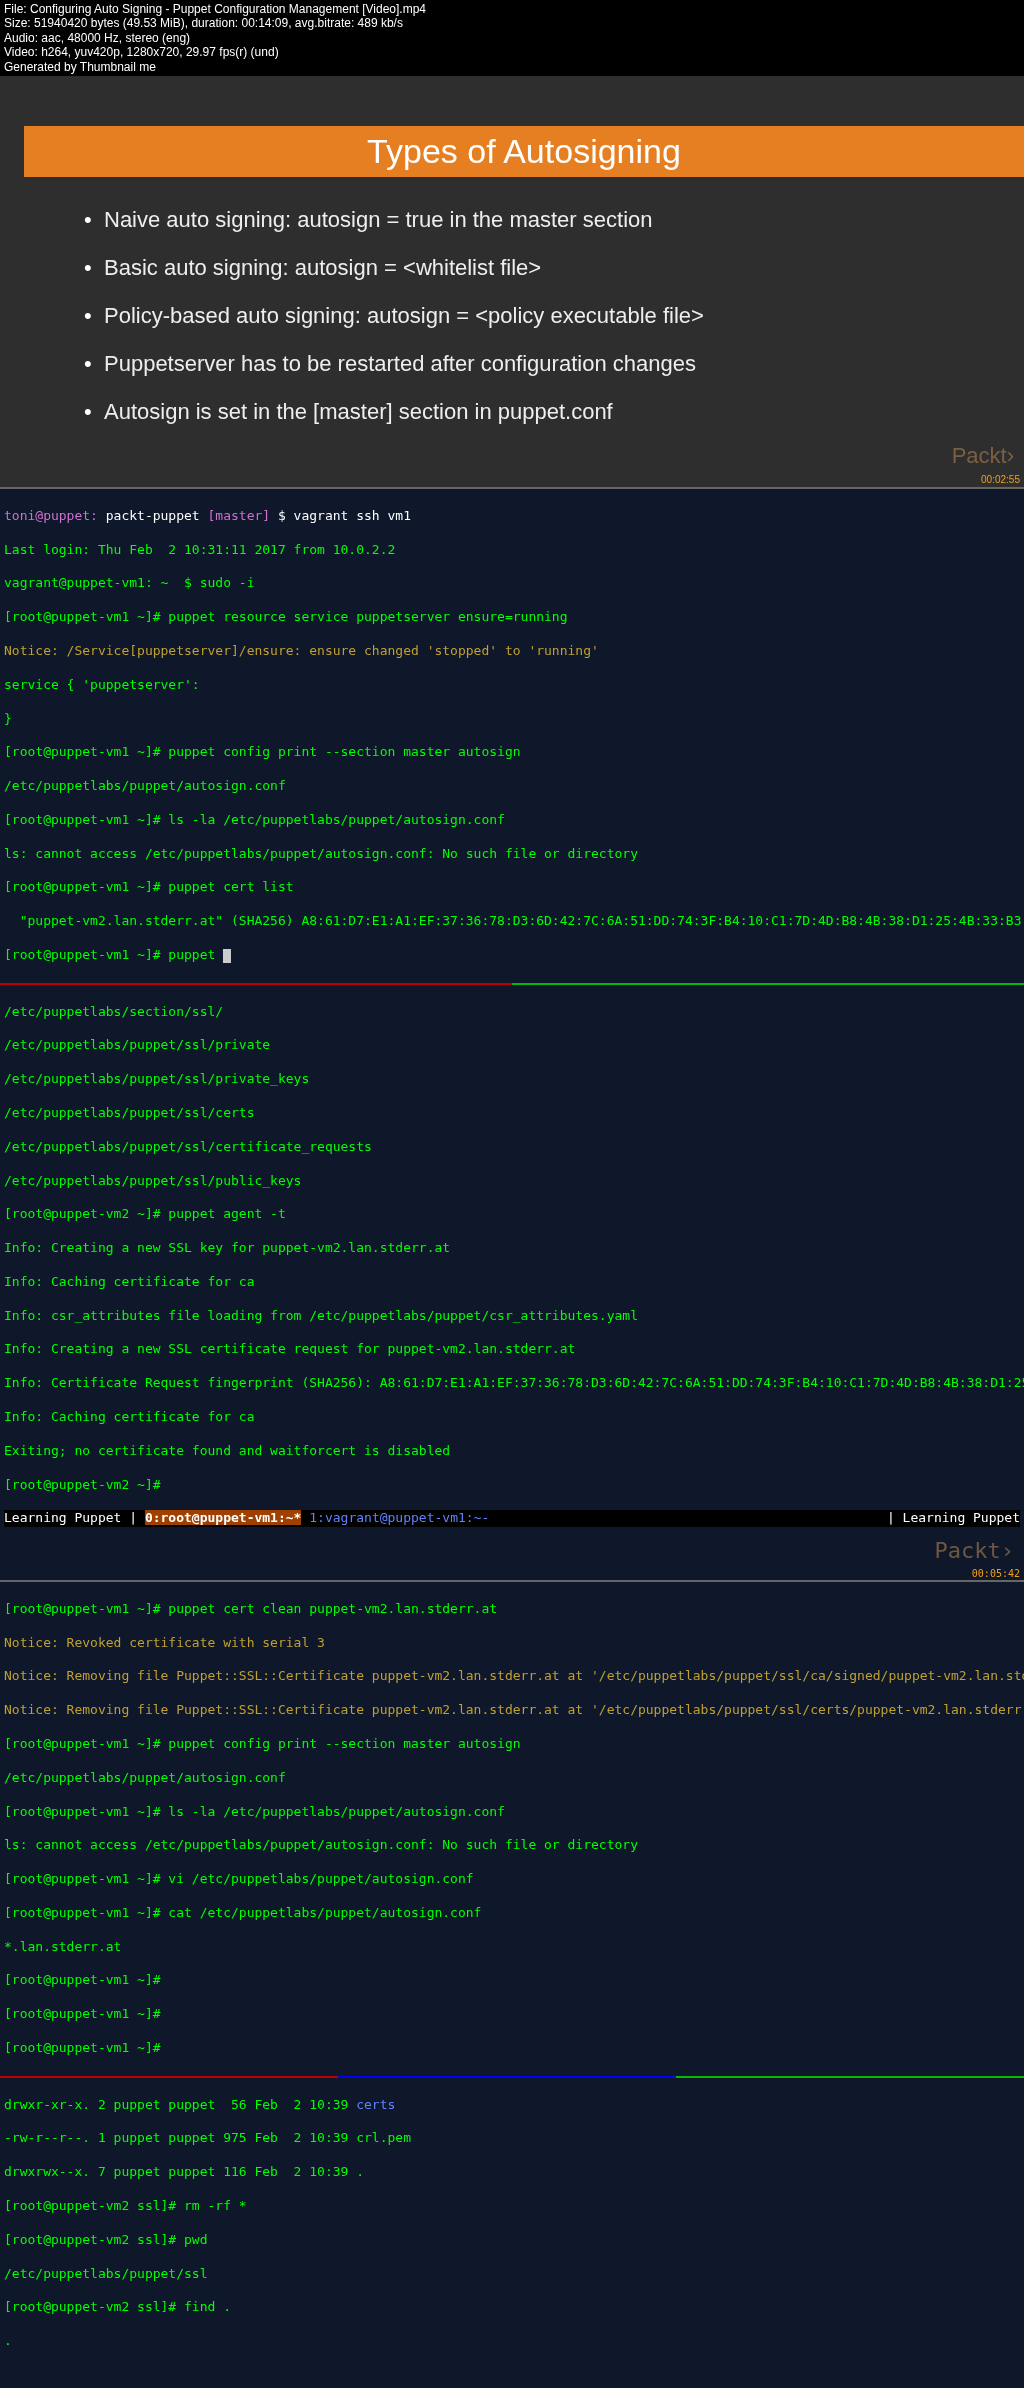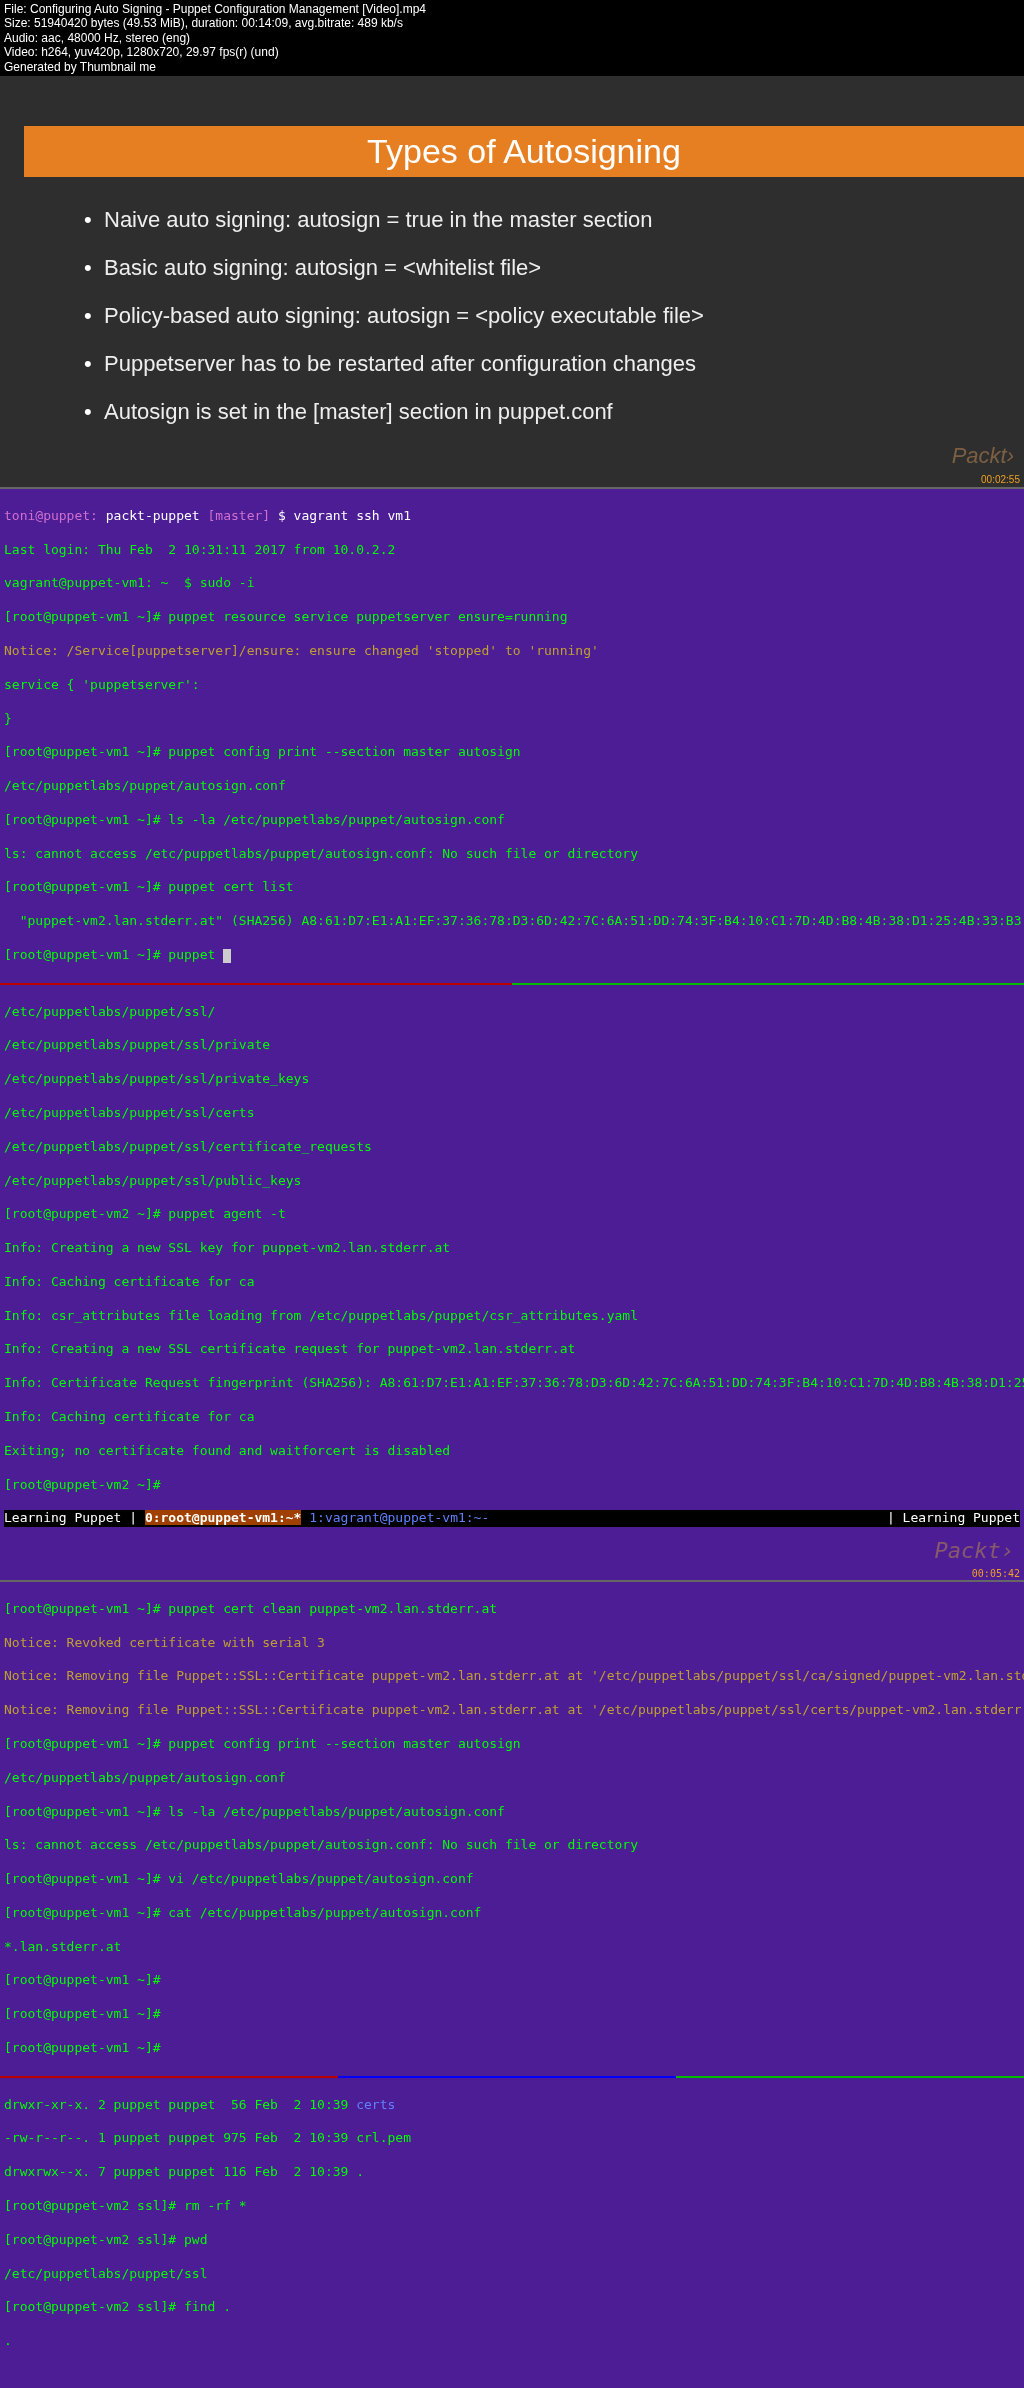--- a/index.html
+++ b/index.html
@@ -50,30 +50,29 @@
     position: absolute;
     left: 0;
     color: #fff;
   }
   .packt-overlay {
     position: absolute;
     right: 10px;
     color: #b08050;
     font-size: 22px;
     opacity: 0.6;
-    font-style: italic;
   }
   .time-badge {
     position: absolute;
     right: 4px;
     color: #f0a020;
     font-size: 10px;
   }
   .term {
-    background: #4c1d95;
+    background: #0f172a;
     font-family: "Consolas", "Monaco", monospace;
     font-size: 13px;
     line-height: 1.3;
     padding: 2px 4px;
     white-space: pre;
     position: relative;
     border-top: 2px solid #666;
   }
   .term .block { display: block; color: #00ff00; }
   .term .purple { color: #d070d0; }
@@ -128,21 +127,21 @@
 <span class="block">/etc/puppetlabs/puppet/autosign.conf</span>
 <span class="block">[root@puppet-vm1 ~]# ls -la /etc/puppetlabs/puppet/autosign.conf</span>
 <span class="block">ls: cannot access /etc/puppetlabs/puppet/autosign.conf: No such file or directory</span>
 <span class="block">[root@puppet-vm1 ~]# puppet cert list</span>
 <span class="block">  "puppet-vm2.lan.stderr.at" (SHA256) A8:61:D7:E1:A1:EF:37:36:78:D3:6D:42:7C:6A:51:DD:74:3F:B4:10:C1:7D:4D:B8:4B:38:D1:25:4B:33:B3:A9</span>
 <span class="block"><span>[root@puppet-vm1 ~]# puppet </span><span class="cursor"></span></span>
 </div>
 <div class="sep-line-r"></div>
 
 <div class="term" style="border-top:none; position:relative;">
-<span class="block">/etc/puppetlabs/puppet/ssl/</span>
+<span class="block">/etc/puppetlabs/section/ssl/</span>
 <span class="block">/etc/puppetlabs/puppet/ssl/private</span>
 <span class="block">/etc/puppetlabs/puppet/ssl/private_keys</span>
 <span class="block">/etc/puppetlabs/puppet/ssl/certs</span>
 <span class="block">/etc/puppetlabs/puppet/ssl/certificate_requests</span>
 <span class="block">/etc/puppetlabs/puppet/ssl/public_keys</span>
 <span class="block">[root@puppet-vm2 ~]# puppet agent -t</span>
 <span class="block">Info: Creating a new SSL key for puppet-vm2.lan.stderr.at</span>
 <span class="block">Info: Caching certificate for ca</span>
 <span class="block">Info: csr_attributes file loading from /etc/puppetlabs/puppet/csr_attributes.yaml</span>
 <span class="block">Info: Creating a new SSL certificate request for puppet-vm2.lan.stderr.at</span>

